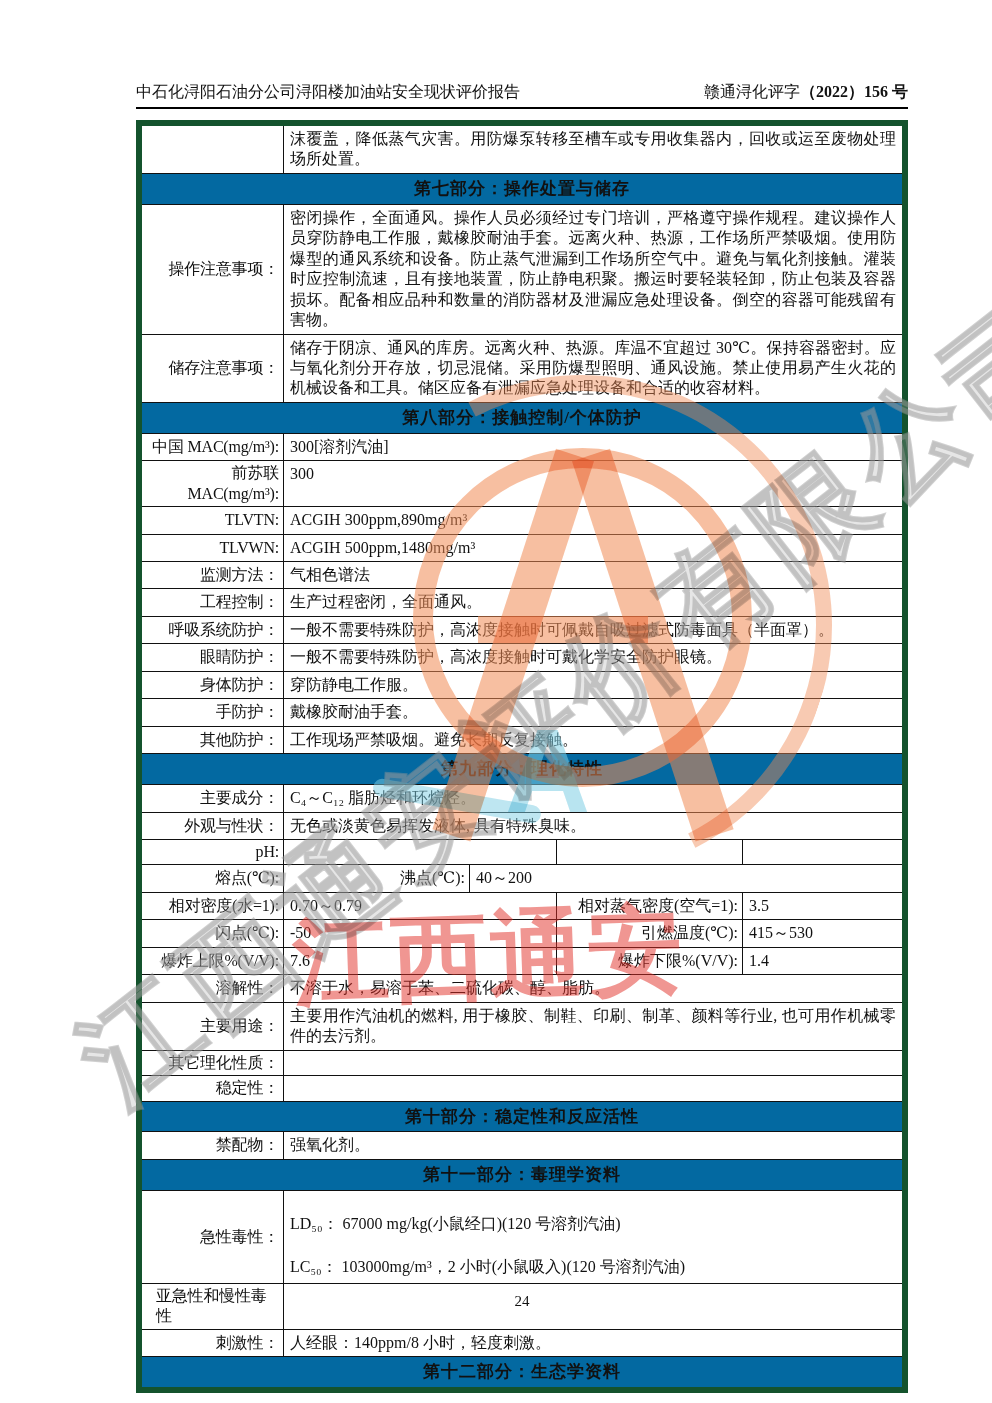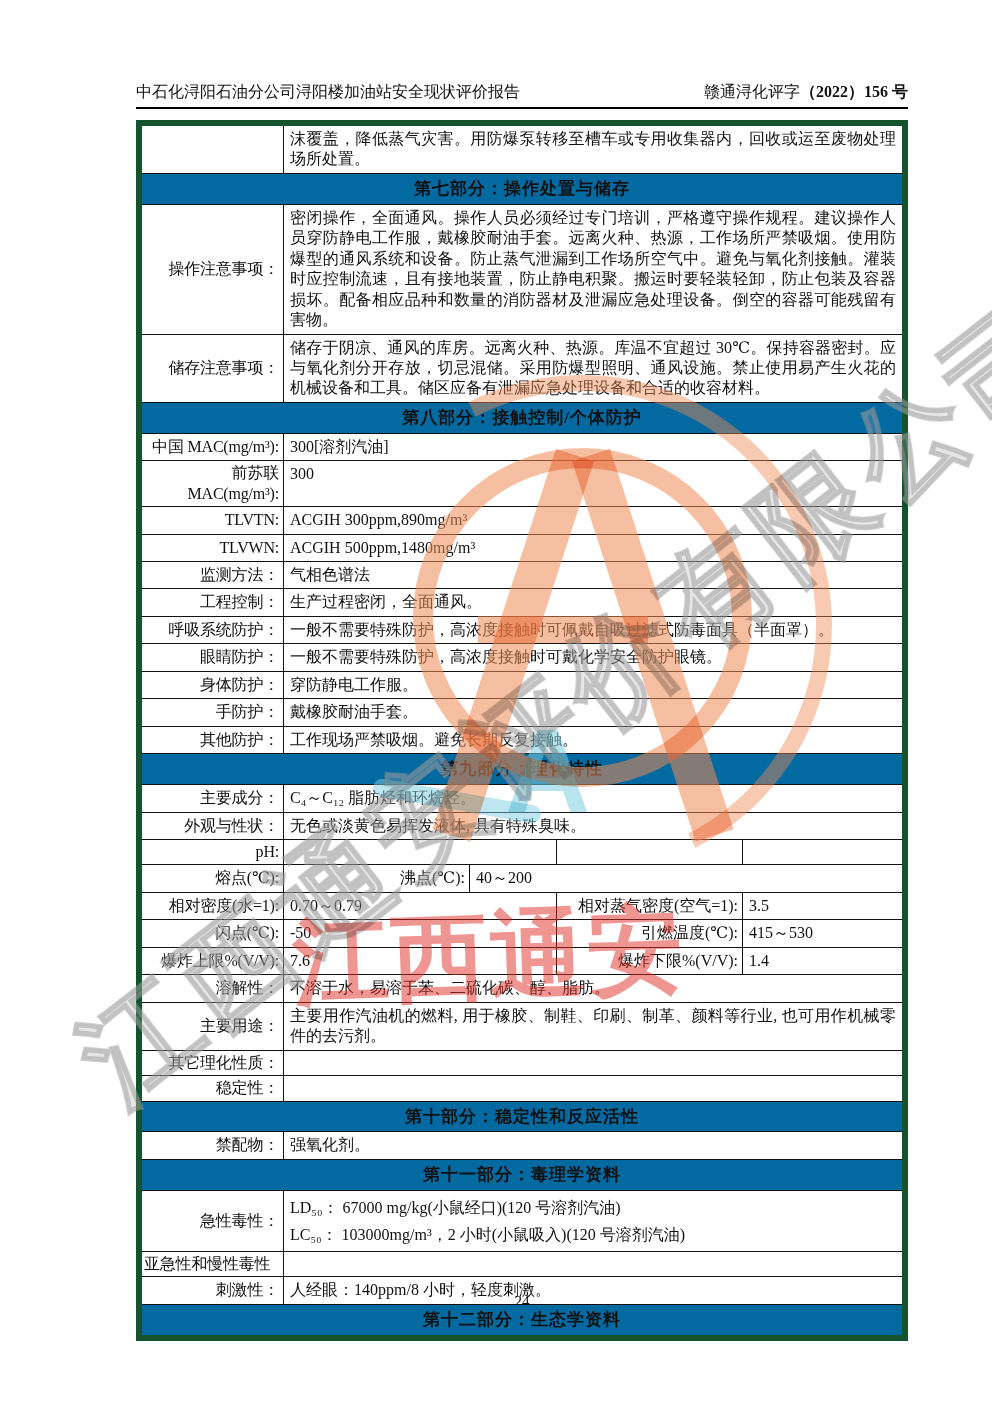--- a/index.html
+++ b/index.html
@@ -14,29 +14,29 @@
 
   
   .msds-table{position:absolute;left:136px;top:120px;width:772px;
     border:6px solid #14532d;box-sizing:border-box;background:transparent;z-index:1;}
   .trow{display:flex;align-items:stretch;border-bottom:1.5px solid #111;box-sizing:border-box;}
   .trow:last-child{border-bottom:none;}
   .tcell{box-sizing:border-box;border-right:1.5px solid #111;font-size:16px;line-height:1.28;}
   .tcell:last-child{border-right:none;}
   .cell-label{width:142px;flex:0 0 142px;display:flex;align-items:center;justify-content:flex-end;
     text-align:right;padding:2px 4px;letter-spacing:-0.2px;}
-  .cell-label.align-left{justify-content:flex-start;text-align:left;padding-left:2px;}
+  .cell-label.align-left{justify-content:flex-start;text-align:left;padding-left:14px;}
   .cell-value{flex:1 1 auto;padding:3px 6px;text-align:justify;min-height:21px;}
   .c-l2{width:186px;flex:0 0 186px;display:flex;align-items:center;justify-content:flex-end;
     text-align:right;padding:2px 4px;}
   .c-v1{width:273px;flex:0 0 273px;padding:3px 6px;min-height:21px;}
   .c-v2{flex:1 1 auto;padding:3px 6px;min-height:21px;}
   .sec-cell{flex:1;background:#0369a1;text-align:center;font-weight:bold;font-size:17px;
     padding:4px 0;letter-spacing:1px;}
-  .vline{line-height:1.7;}
+  .vline{line-height:1.7;margin-top:16px;}
 
   
   .page-num{position:absolute;top:1293px;left:136px;width:772px;text-align:center;font-size:15px;}
 
   
   .wm{position:absolute;inset:0;pointer-events:none;z-index:2;}
   .wm *{pointer-events:none;}
   .ring{position:absolute;left:413px;top:448px;width:339px;height:339px;border-radius:50%;
     border:20px solid rgba(240,138,84,0.55);box-sizing:border-box;mix-blend-mode:multiply;}
   .ring-outer{position:absolute;left:332px;top:375px;width:500px;height:500px;border-radius:50%;

